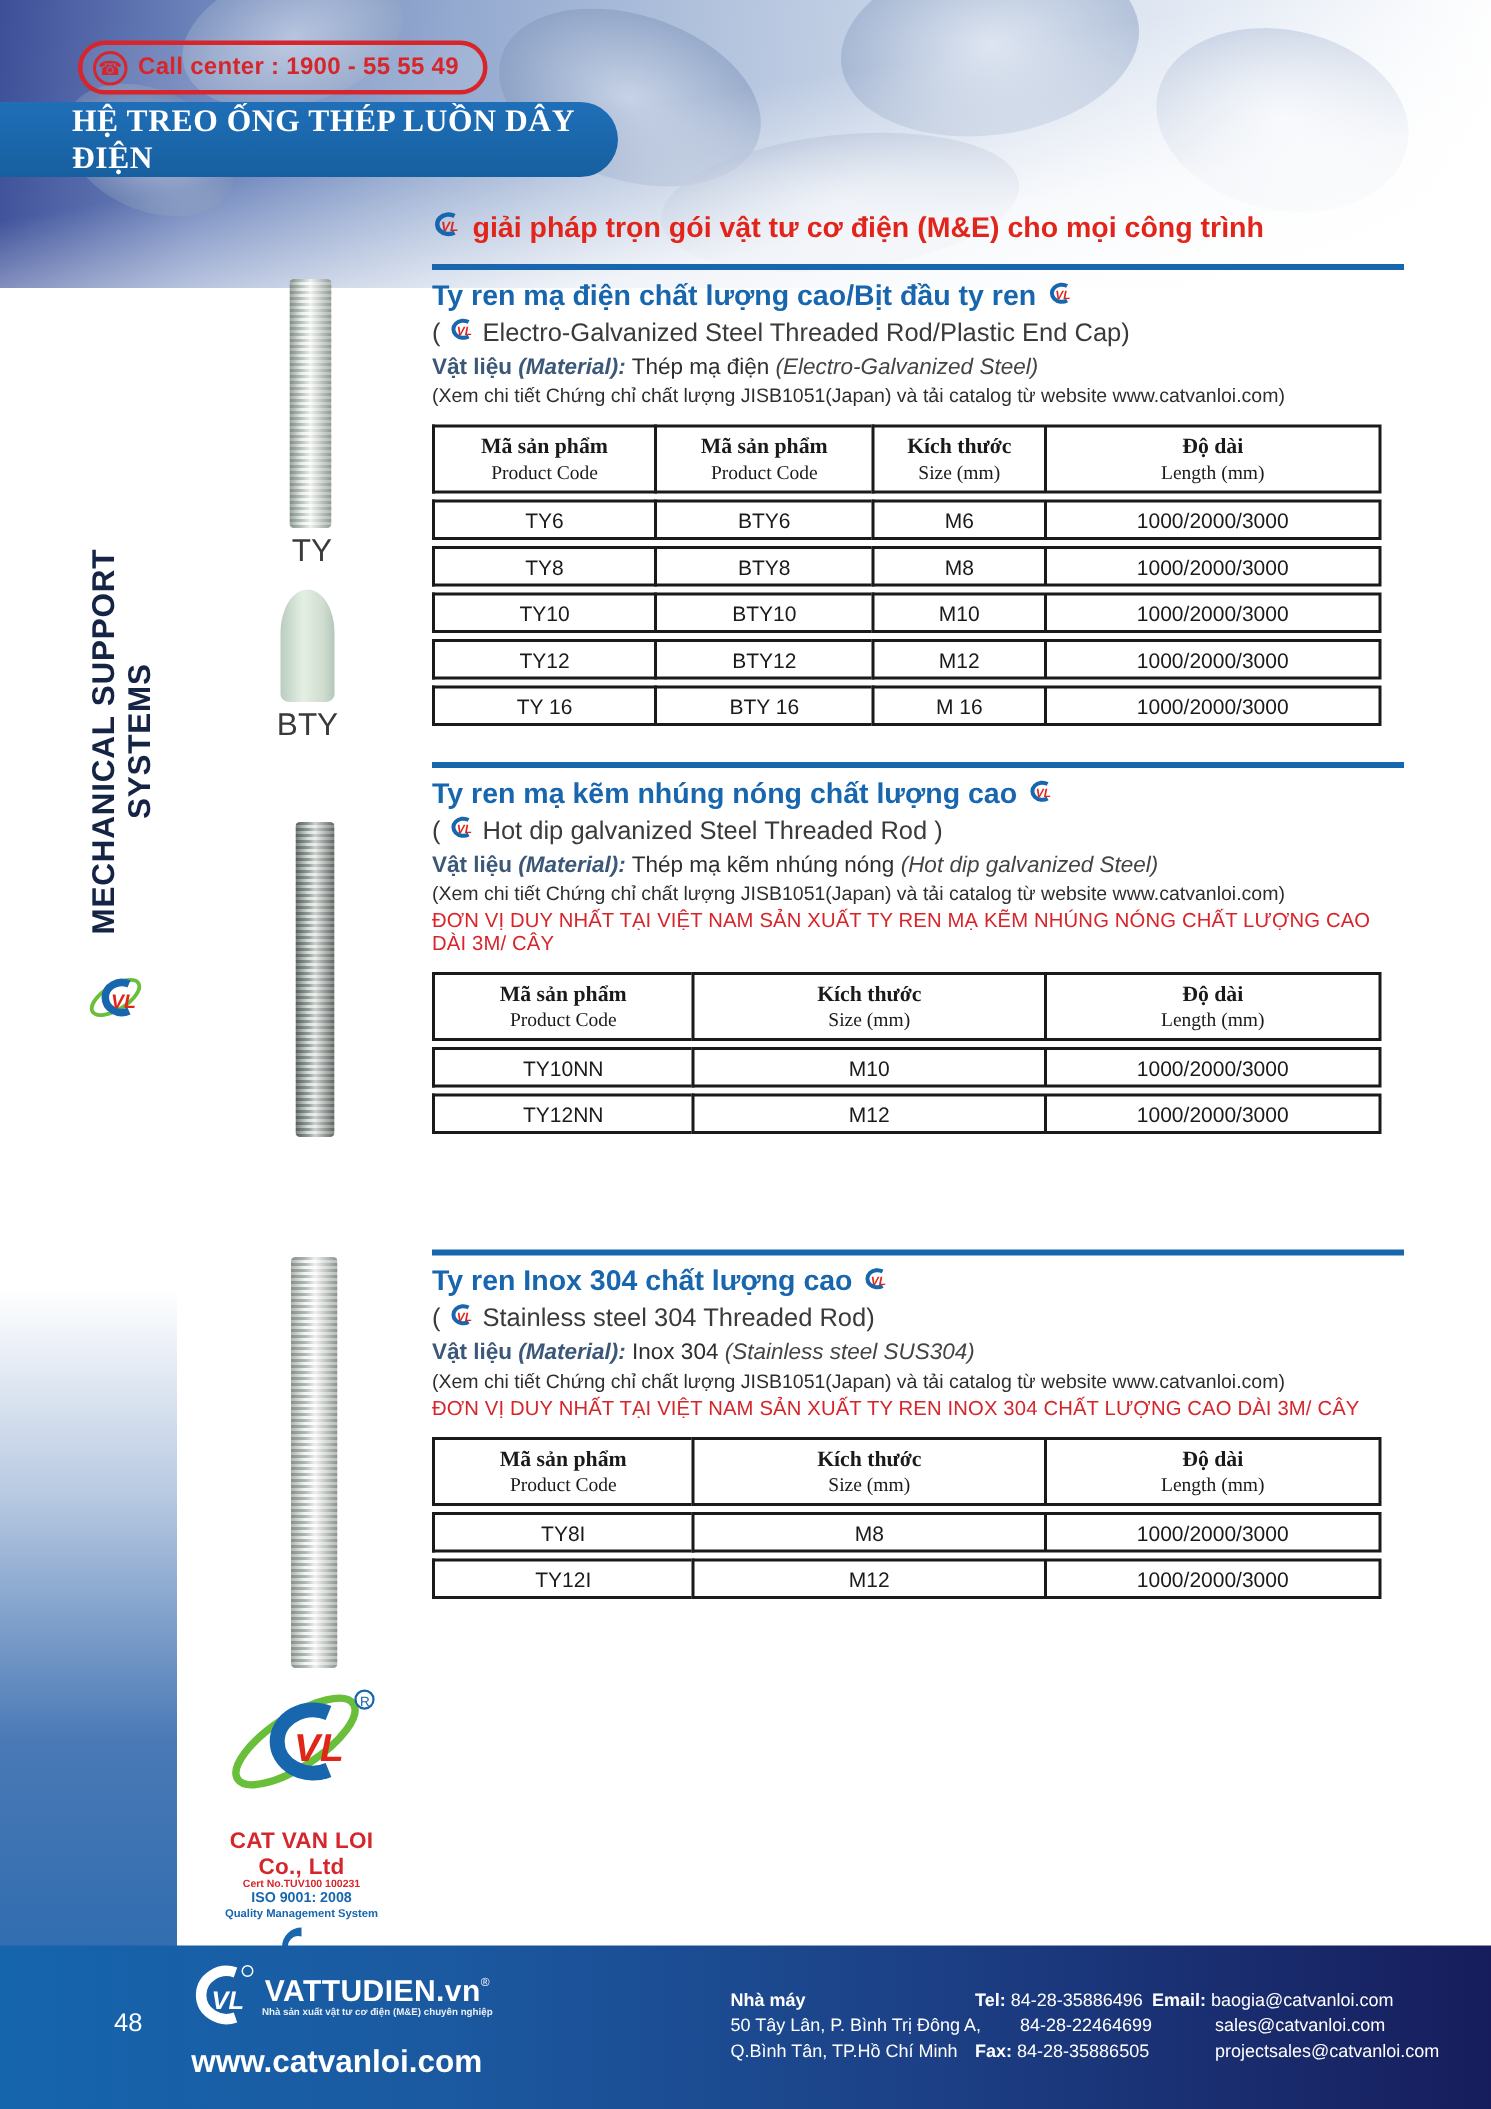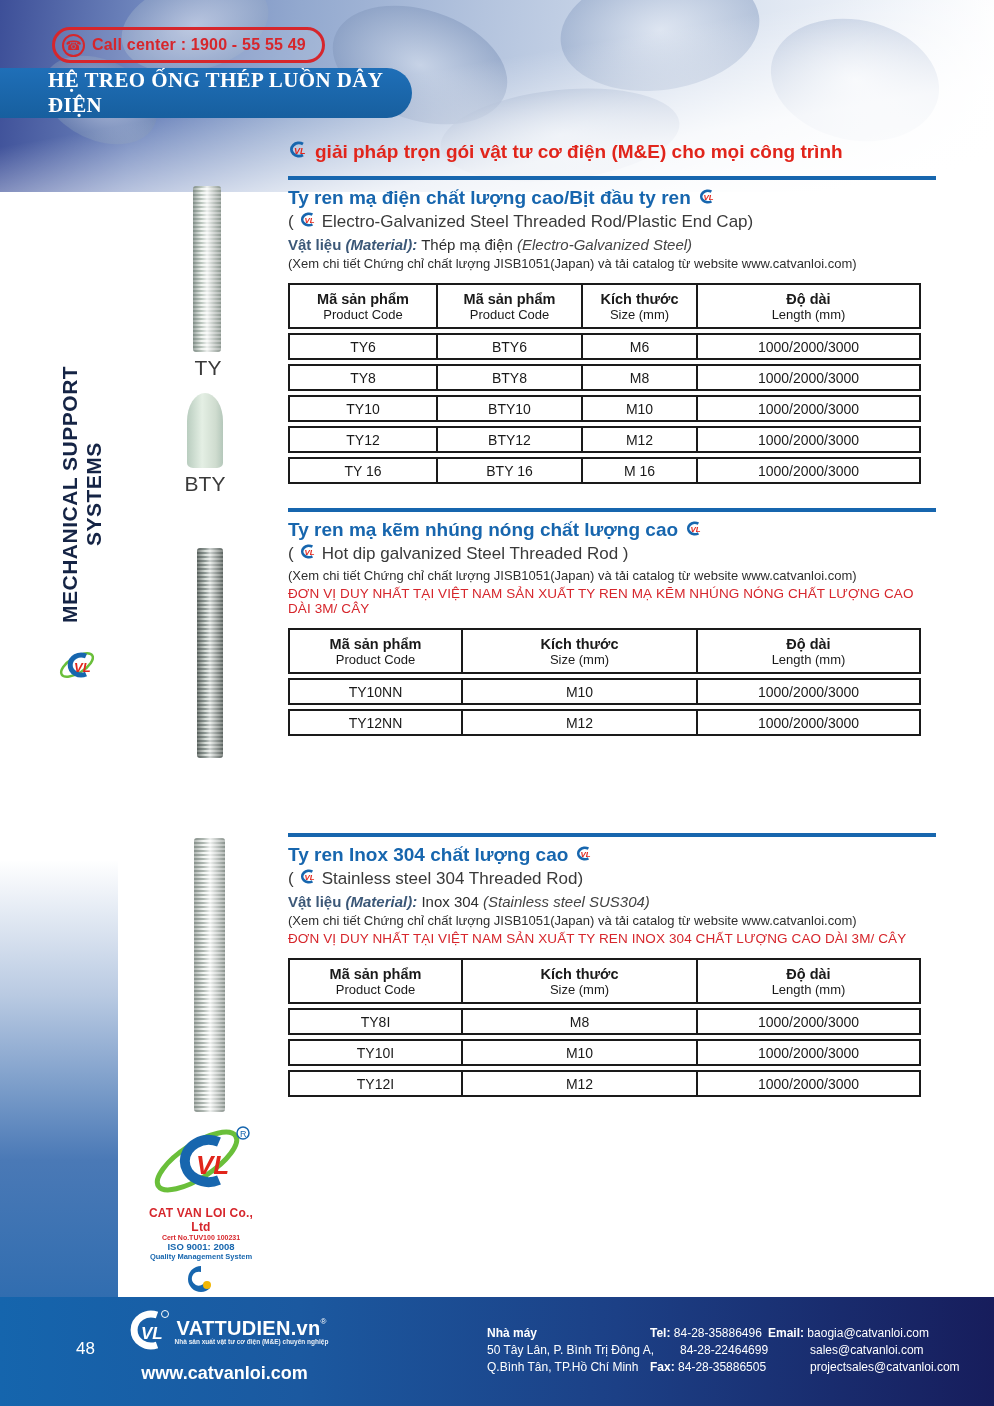--- a/index.html
+++ b/index.html
@@ -77,45 +77,45 @@
   .note { font-size:13px; color:#2e2e2e; margin-bottom:3px; }
   .warning { font-size:13.5px; color:#d6262c; margin-top:2px; letter-spacing:.1px; }
 
   
   table { border-collapse:separate; border-spacing:0 4px; margin-top:8px; width:633px; }
   td, th { border:2px solid #1a1a1a; border-right:none; text-align:center; vertical-align:middle;
     font-size:14px; color:#1a1a1a; background:#fff; padding:3px 4px; }
   td:last-child, th:last-child { border-right:2px solid #1a1a1a; }
   th .vi { display:block; font-size:14.5px; font-weight:bold; }
   th .en { display:block; font-size:13px; font-weight:normal; }
-  th { height:46px; }
+  th { height:46px;font-family:Liberation Serif, serif; }
   td { height:27px; }
   td.code { font-weight:normal; }
   .t1 .c1{width:148px;} .t1 .c2{width:145px;} .t1 .c3{width:115px;} .t1 .c4{width:225px;}
   .t3col .c1{width:173px;} .t3col .c2{width:235px;} .t3col .c3{width:225px;}
 
   
   .cert { position:absolute; left:138px; top:1122px; width:126px; text-align:center; }
-  .cert .company { font-size:12px; font-weight:bold; color:#d6262c; margin-top:2px; letter-spacing:.2px; }
+  .cert .company { font-size:15px; font-weight:bold; color:#d6262c; margin-top:14px; letter-spacing:.2px; }
   .cert .certno { font-size:7px; font-weight:bold; color:#d6262c; }
   .cert .iso { font-size:9.5px; font-weight:bold; color:#1766ae; }
   .cert .qms { font-size:7.5px; font-weight:bold; color:#1766ae; margin-bottom:3px; }
   .cert .quatest { font-size:9.5px; font-weight:bold; color:#d6262c; margin-top:1px; }
 
   
   .footer { position:absolute; left:0; bottom:0; width:994px; height:109px;
     background:linear-gradient(90deg,#1565ad 0%,#1b59a0 30%,#1c4086 62%,#171d5c 100%);
     color:#fff; font-size:12px; }
   .footer .pagenum { position:absolute; left:76px; top:42px; font-size:17px;text-align:right; }
   .flogo { position:absolute; left:112px; top:10px; width:225px; text-align:center; }
   .flogo-row { display:flex; align-items:center; justify-content:center; gap:4px; }
   .brand { font-size:20px; font-weight:bold; letter-spacing:.3px; white-space:nowrap; }
   .brand-reg { font-size:8px; vertical-align:top; }
   .brand-tag { font-size:6.5px; font-weight:bold; opacity:.9; margin-top:-2px; }
-  .website { font-size:18px; font-weight:bold; margin-top:9px; }
+  .website { font-size:21px; font-weight:bold; margin-top:9px; }
   .fcol { position:absolute; top:28px; line-height:17px; }
   .fc-office { left:343px; } .fc-factory { left:487px; }
   .fc-tel { left:650px; } .fc-email { left:768px; }
   .fcol b { font-weight:bold; }
   .indent1 { padding-left:30px; } .indent2 { padding-left:42px; }
 
   .cvl-inline { flex:0 0 auto; display:inline-block; }
 </style>
 </head>
 <body>
@@ -263,20 +263,26 @@
     <div class="sec-sub">
       <span>(</span>
       <span class="cvl-inline">
         <svg width="18" height="15" viewBox="0 0 20 17">
             <path d="M15 3 A7.5 6.5 0 1 0 15 14" stroke="#1766ae" stroke-width="3" fill="none"></path>
             <text x="6" y="13" font-size="9" font-weight="bold" font-style="italic" fill="#e1251b" font-family="Liberation Sans, sans-serif">VL</text>
           </svg>
       </span>
       <span>Hot dip galvanized Steel Threaded Rod )</span>
     </div>
+    <div class="mat-line">
+      <span class="mat-label">Vật liệu</span>
+      <span class="mat-en">(Material):</span>
+      <span>Thép mạ kẽm nhúng nóng</span>
+      <span class="mat-it">(Hot dip galvanized Steel)</span>
+    </div>
     <div class="note">(Xem chi tiết Chứng chỉ chất lượng JISB1051(Japan) và tải catalog từ website www.catvanloi.com)</div>
     <div class="warning">ĐƠN VỊ DUY NHẤT TẠI VIỆT NAM SẢN XUẤT TY REN MẠ KẼM NHÚNG NÓNG CHẤT LƯỢNG CAO DÀI 3M/ CÂY</div>
     <table class="t3col">
       <tbody>
           <tr>
         <th class="c1">
               <span class="vi">Mã sản phẩm</span>
               <span class="en">Product Code</span>
             </th>
         <th class="c2">
@@ -343,25 +349,20 @@
               <span class="en">Size (mm)</span>
             </th>
         <th class="c3">
               <span class="vi">Độ dài</span>
               <span class="en">Length (mm)</span>
             </th>
       </tr>
       <tr>
         <td class="code">TY8I</td>
         <td>M8</td>
-        <td>1000/2000/3000</td>
-      </tr>
-      <tr>
-        <td class="code">TY10I</td>
-        <td>M10</td>
         <td>1000/2000/3000</td>
       </tr>
       <tr>
         <td class="code">TY12I</td>
         <td>M12</td>
         <td>1000/2000/3000</td>
       </tr>
     </tbody>
       </table>
   </div>

